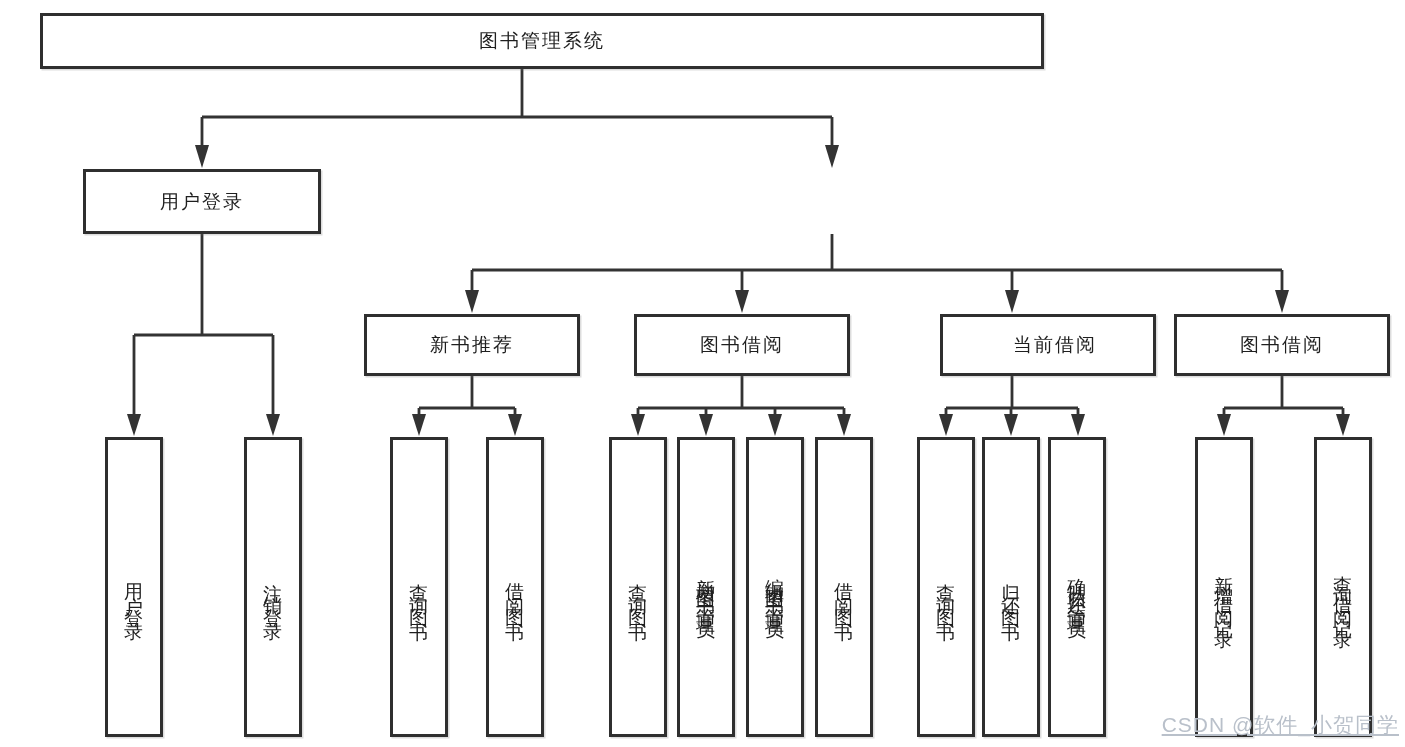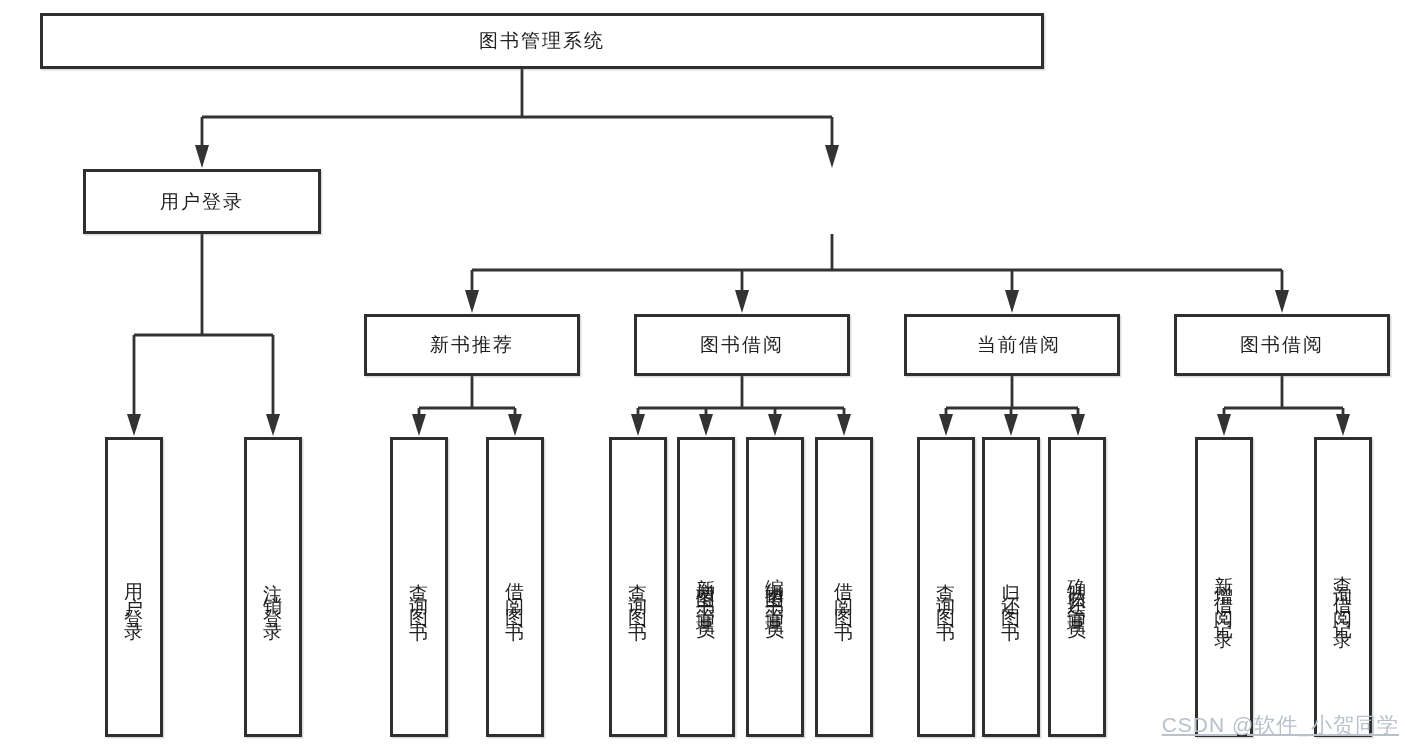--- a/index.html
+++ b/index.html
@@ -33,21 +33,21 @@
     letter-spacing: 2px;
     white-space: nowrap;
   }
   .box-root  { left: 20px;  top: 13px;  width: 1004px; height: 56px; margin-left: 20px; }
   .box-lvl2  { top: 169px; width: 238px; height: 65px; }
   .box-login { left: 83px; }
   .box-mgmt  { left: 713px; }
   .box-lvl3  { top: 314px; width: 216px; height: 62px; }
   .box-rec   { left: 364px; }
   .box-bor   { left: 634px; }
-  .box-cur   { left: 904px; padding-left: 14px; }
+  .box-cur   { left: 940px; padding-left: 14px; }
   .box-his   { left: 1174px; }
   .leaf {
     top: 437px;
     width: 58px;
     height: 300px;
   }
   .vtext {
     writing-mode: vertical-rl;
     text-orientation: mixed;
     font-size: 19px;

